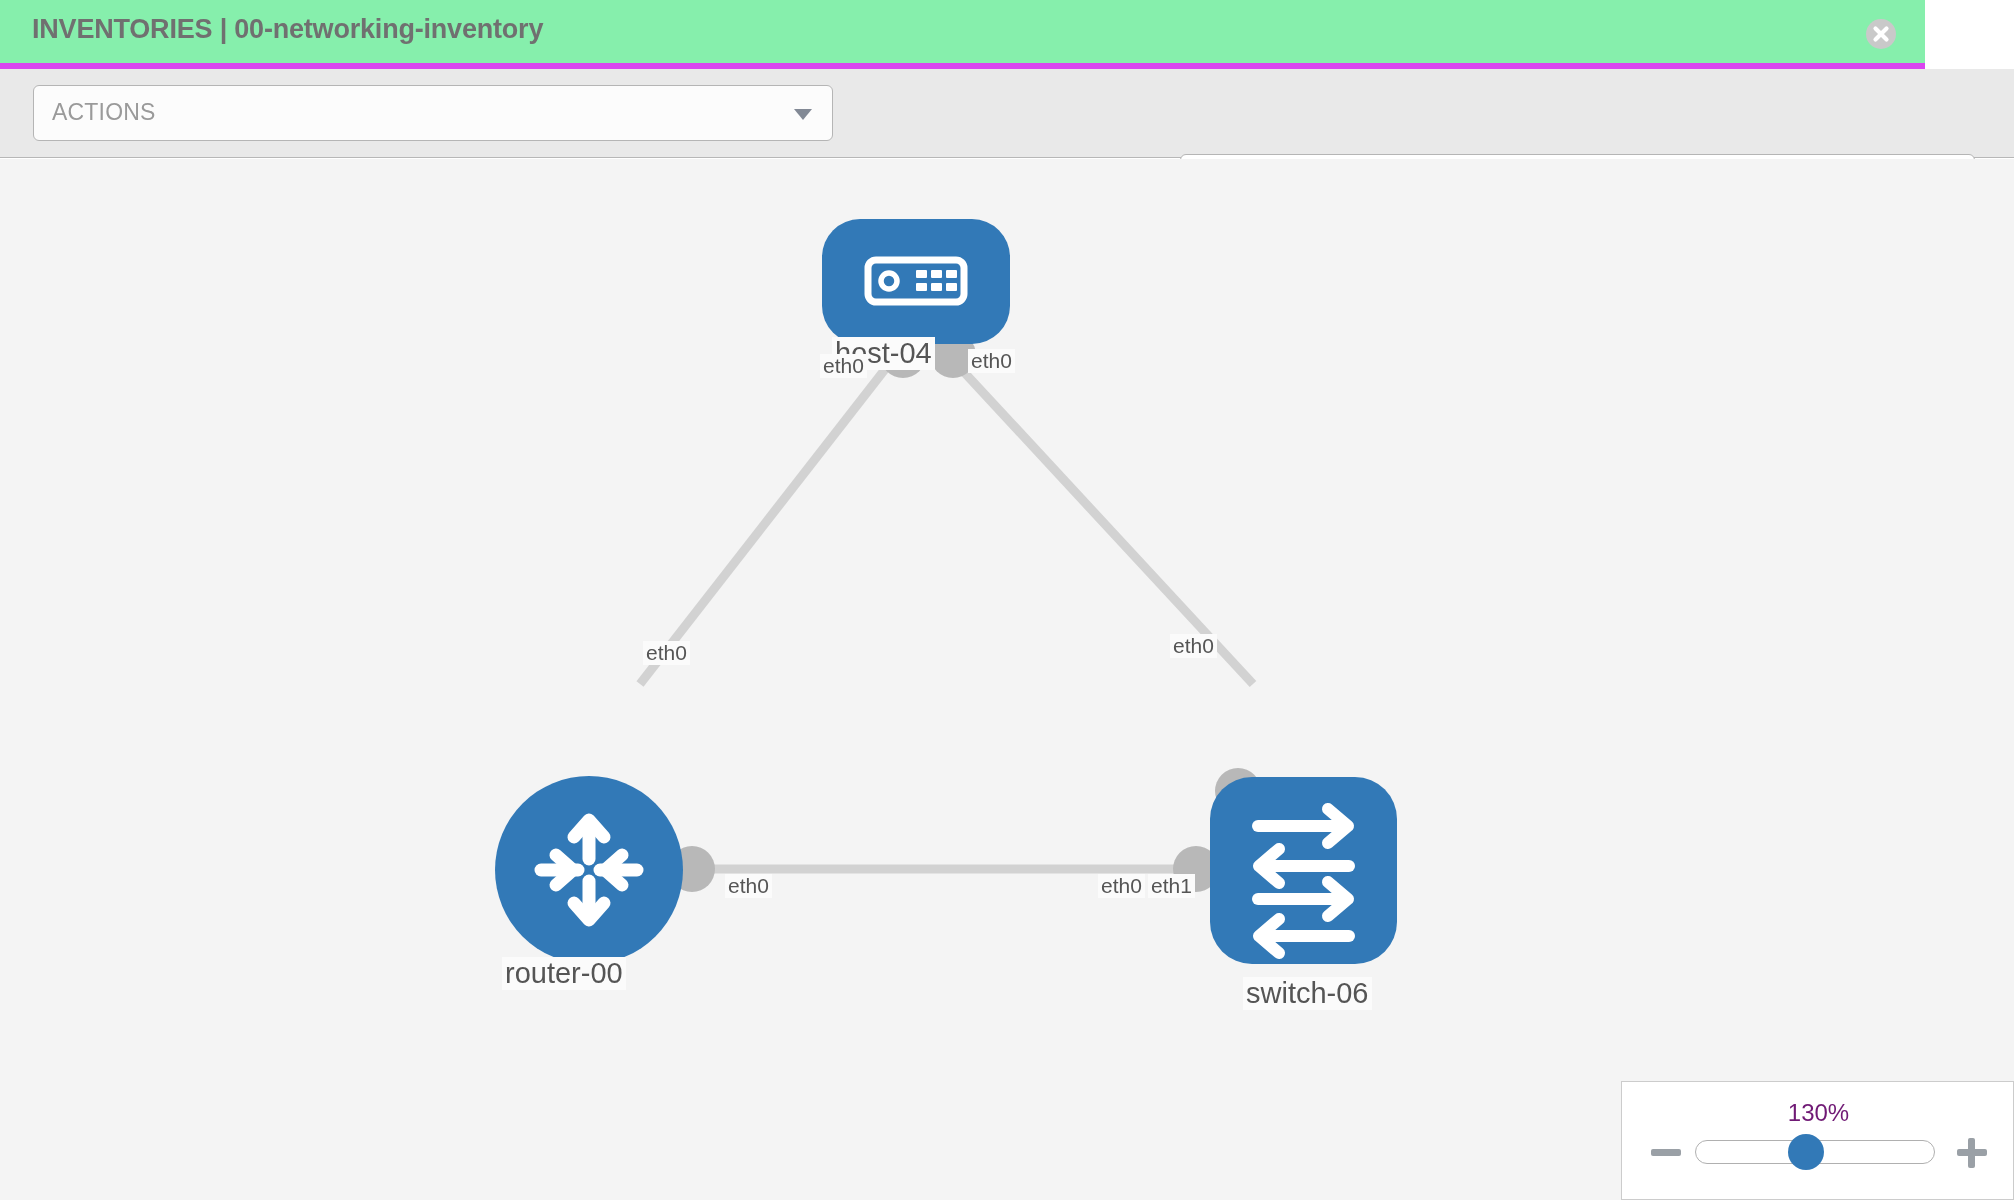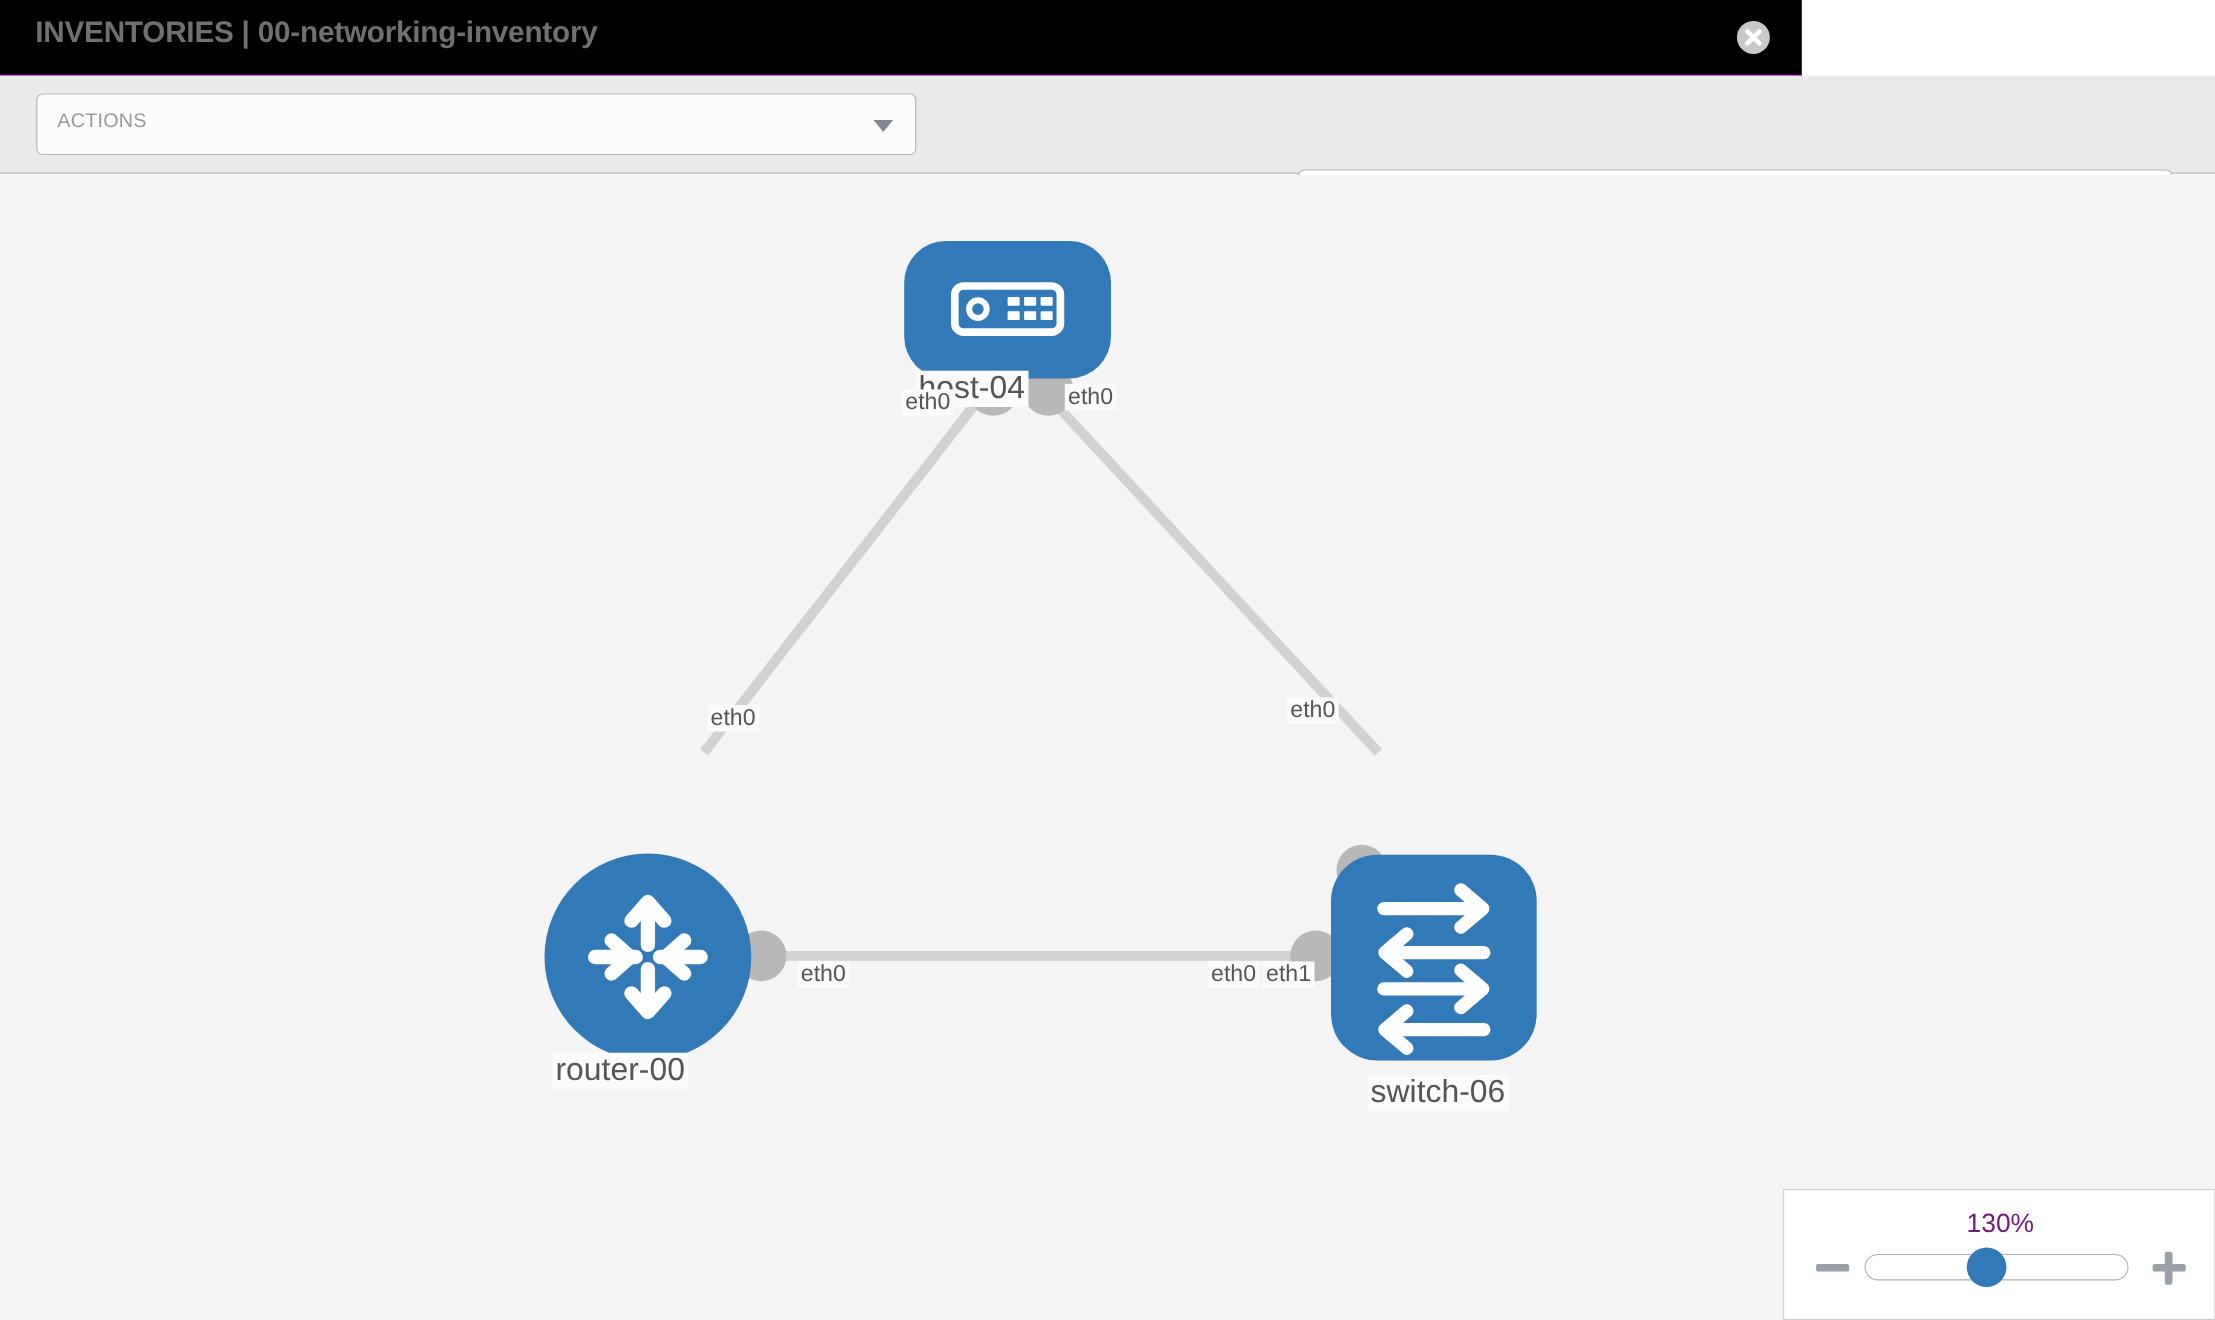--- a/index.html
+++ b/index.html
@@ -15,23 +15,23 @@
     position: relative;
     width: 2014px;
     height: 1200px;
     background: #ffffff;
   }
 
   
   .header {
     position: absolute;
     left: 0; top: 0;
-    width: 1638px; height: 69px;
-    background: #000000;
-    border-bottom: 1px solid #d946ef;
+    width: 1925px; height: 69px;
+    background: #86efac;
+    border-bottom: 6px solid #d946ef;
   }
   .header-title {
     position: absolute;
     left: 32px; top: 14px;
     font-size: 27px;
     font-weight: bold;
     color: #707070;
     letter-spacing: -0.2px;
     white-space: nowrap;
   }
@@ -55,21 +55,21 @@
     left: 33px; top: 16px;
     width: 800px; height: 56px;
     background: #fcfcfc;
     border: 1px solid #b5b5b5;
     border-radius: 6px;
     cursor: pointer;
   }
   .actions-select .sel-label {
     position: absolute;
     left: 18px; top: 13px;
-    font-size: 18px;
+    font-size: 23px;
     color: #9a9a9a;
     letter-spacing: 0.2px;
   }
   .caret {
     position: absolute;
     right: 20px; top: 50%;
     margin-top: -4px;
     width: 0; height: 0;
     border-left: 9px solid transparent;
     border-right: 9px solid transparent;

